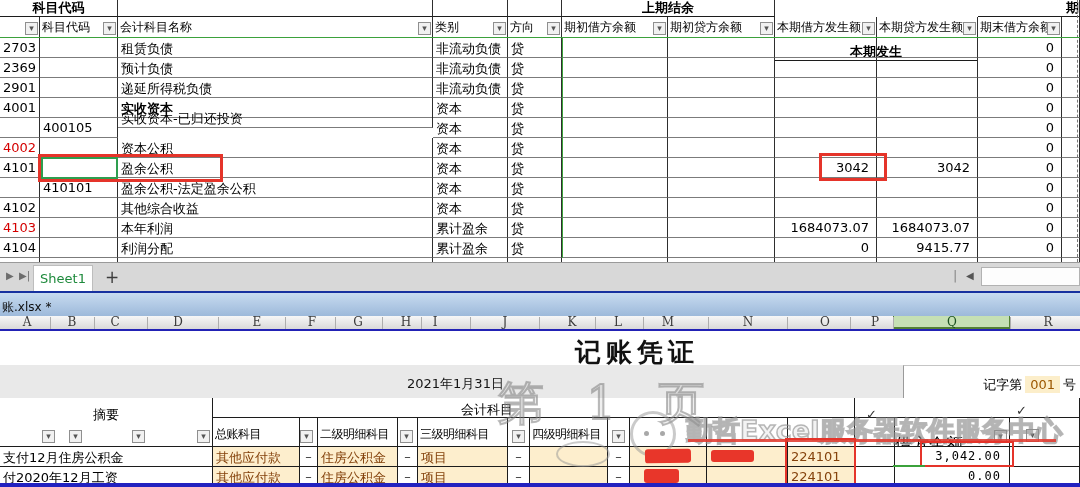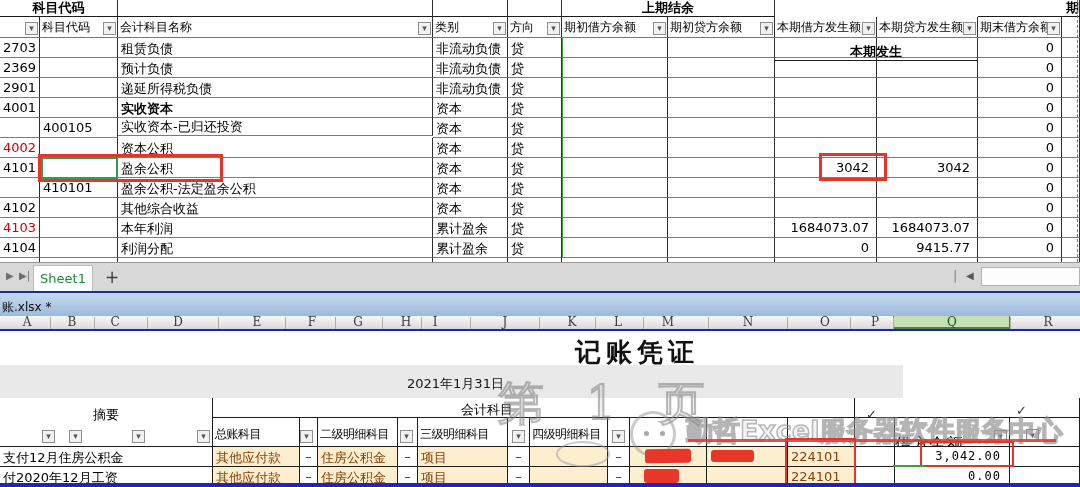--- a/index.html
+++ b/index.html
@@ -121,21 +121,21 @@
     <div class="tcell" style="left: 433px; top: 98px; width: 75px;">资本</div>
     <div class="tcell" style="left: 508px; top: 98px; width: 54px;">贷</div>
     <div class="tcell num" style="left: 562px; top: 98px; width: 106px;"></div>
     <div class="tcell num" style="left: 668px; top: 98px; width: 107px;"></div>
     <div class="tcell num" style="left: 775px; top: 98px; width: 102px;"></div>
     <div class="tcell num" style="left: 877px; top: 98px; width: 101px;"></div>
     <div class="tcell num" style="left: 978px; top: 98px; width: 84px;">0</div>
     <div class="tcell" style="left: 1062px; top: 98px; width: 18px;"></div>
     <div class="tcell" style="left: 0px; top: 118px; width: 40px;"></div>
     <div class="tcell" style="left: 40px; top: 118px; width: 78px;">400105</div>
-    <div class="tcell" style="left: 118px; top: 116px; width: 315px;">实收资本-已归还投资</div>
+    <div class="tcell" style="left: 118px; top: 108px; width: 315px;">实收资本-已归还投资</div>
     <div class="tcell" style="left: 433px; top: 118px; width: 75px;">资本</div>
     <div class="tcell" style="left: 508px; top: 118px; width: 54px;">贷</div>
     <div class="tcell num" style="left: 562px; top: 118px; width: 106px;"></div>
     <div class="tcell num" style="left: 668px; top: 118px; width: 107px;"></div>
     <div class="tcell num" style="left: 775px; top: 118px; width: 102px;"></div>
     <div class="tcell num" style="left: 877px; top: 118px; width: 101px;"></div>
     <div class="tcell num" style="left: 978px; top: 118px; width: 84px;">0</div>
     <div class="tcell" style="left: 1062px; top: 118px; width: 18px;"></div>
     <div class="tcell redtext" style="left: 0px; top: 138px; width: 40px;">4002</div>
     <div class="tcell" style="left: 40px; top: 138px; width: 78px;"></div>
@@ -273,20 +273,23 @@
     <div class="collet" style="left: 825px;">O</div>
     <div class="collet" style="left: 875px;">P</div>
     <div class="collet" style="left: 952px; color: rgb(29, 82, 32);">Q</div>
     <div class="collet" style="left: 1048px;">R</div>
   </div>
 
 <div id="voucher">
   <div id="v-title">记账凭证</div>
   <div id="grey-band"></div>
   <div id="v-date">2021年1月31日</div>
+  <div id="docno-box">
+    <span>记字第</span><span class="docno">001</span><span>号</span>
+  </div>
 
   <div id="v-grid">
       <div class="vhead" style="left: 0px; top: 65px; width: 213px; height: 49px;">
         <div style="position: absolute; left: 0px; top: 8px; width: 100%; text-align: center; font-size: 13px;">摘要</div>
         <div class="fbox" style="right: auto; left: 42px; bottom: 3px;">▾</div>
         <div class="fbox" style="right: auto; left: 69px; bottom: 3px;">▾</div>
         <div class="fbox" style="right: auto; left: 132px; bottom: 3px;">▾</div>
         <div class="fbox" style="right: auto; left: 197px; bottom: 3px;">▾</div>
       </div>
       <div class="vhead" style="left: 213px; top: 65px; width: 642px; height: 20px; border-bottom: 1px solid rgb(28, 28, 28);">

